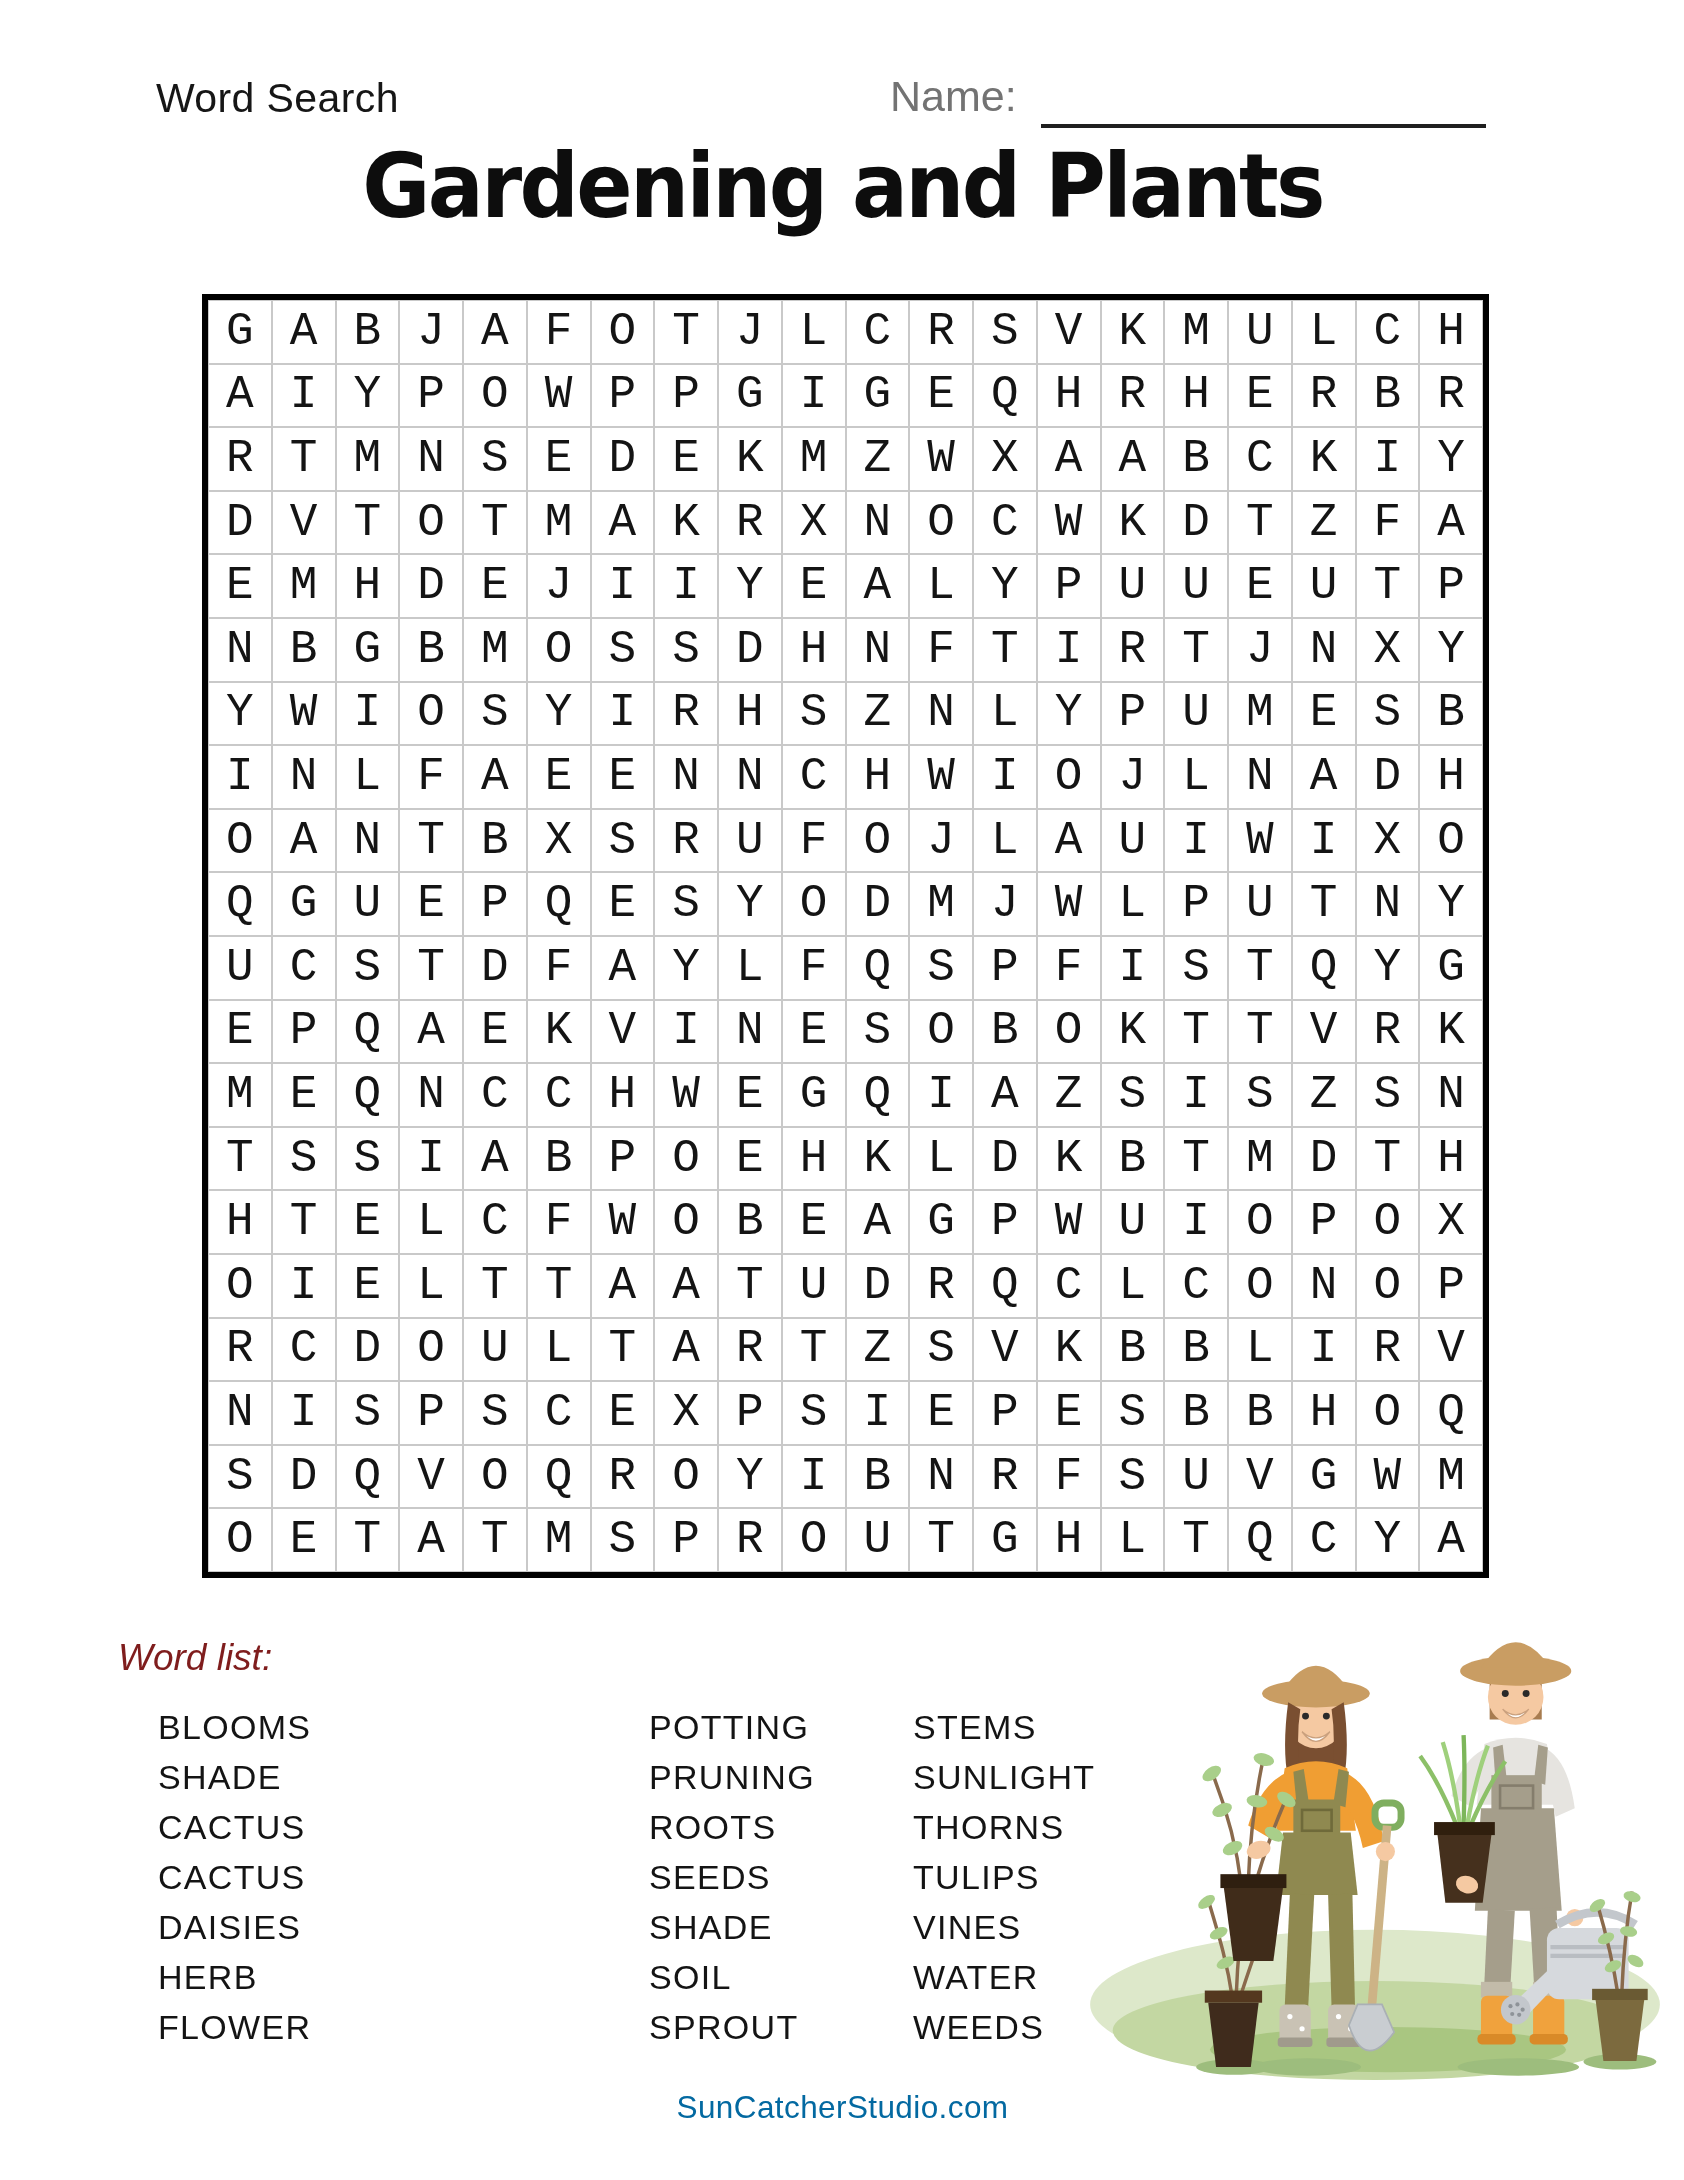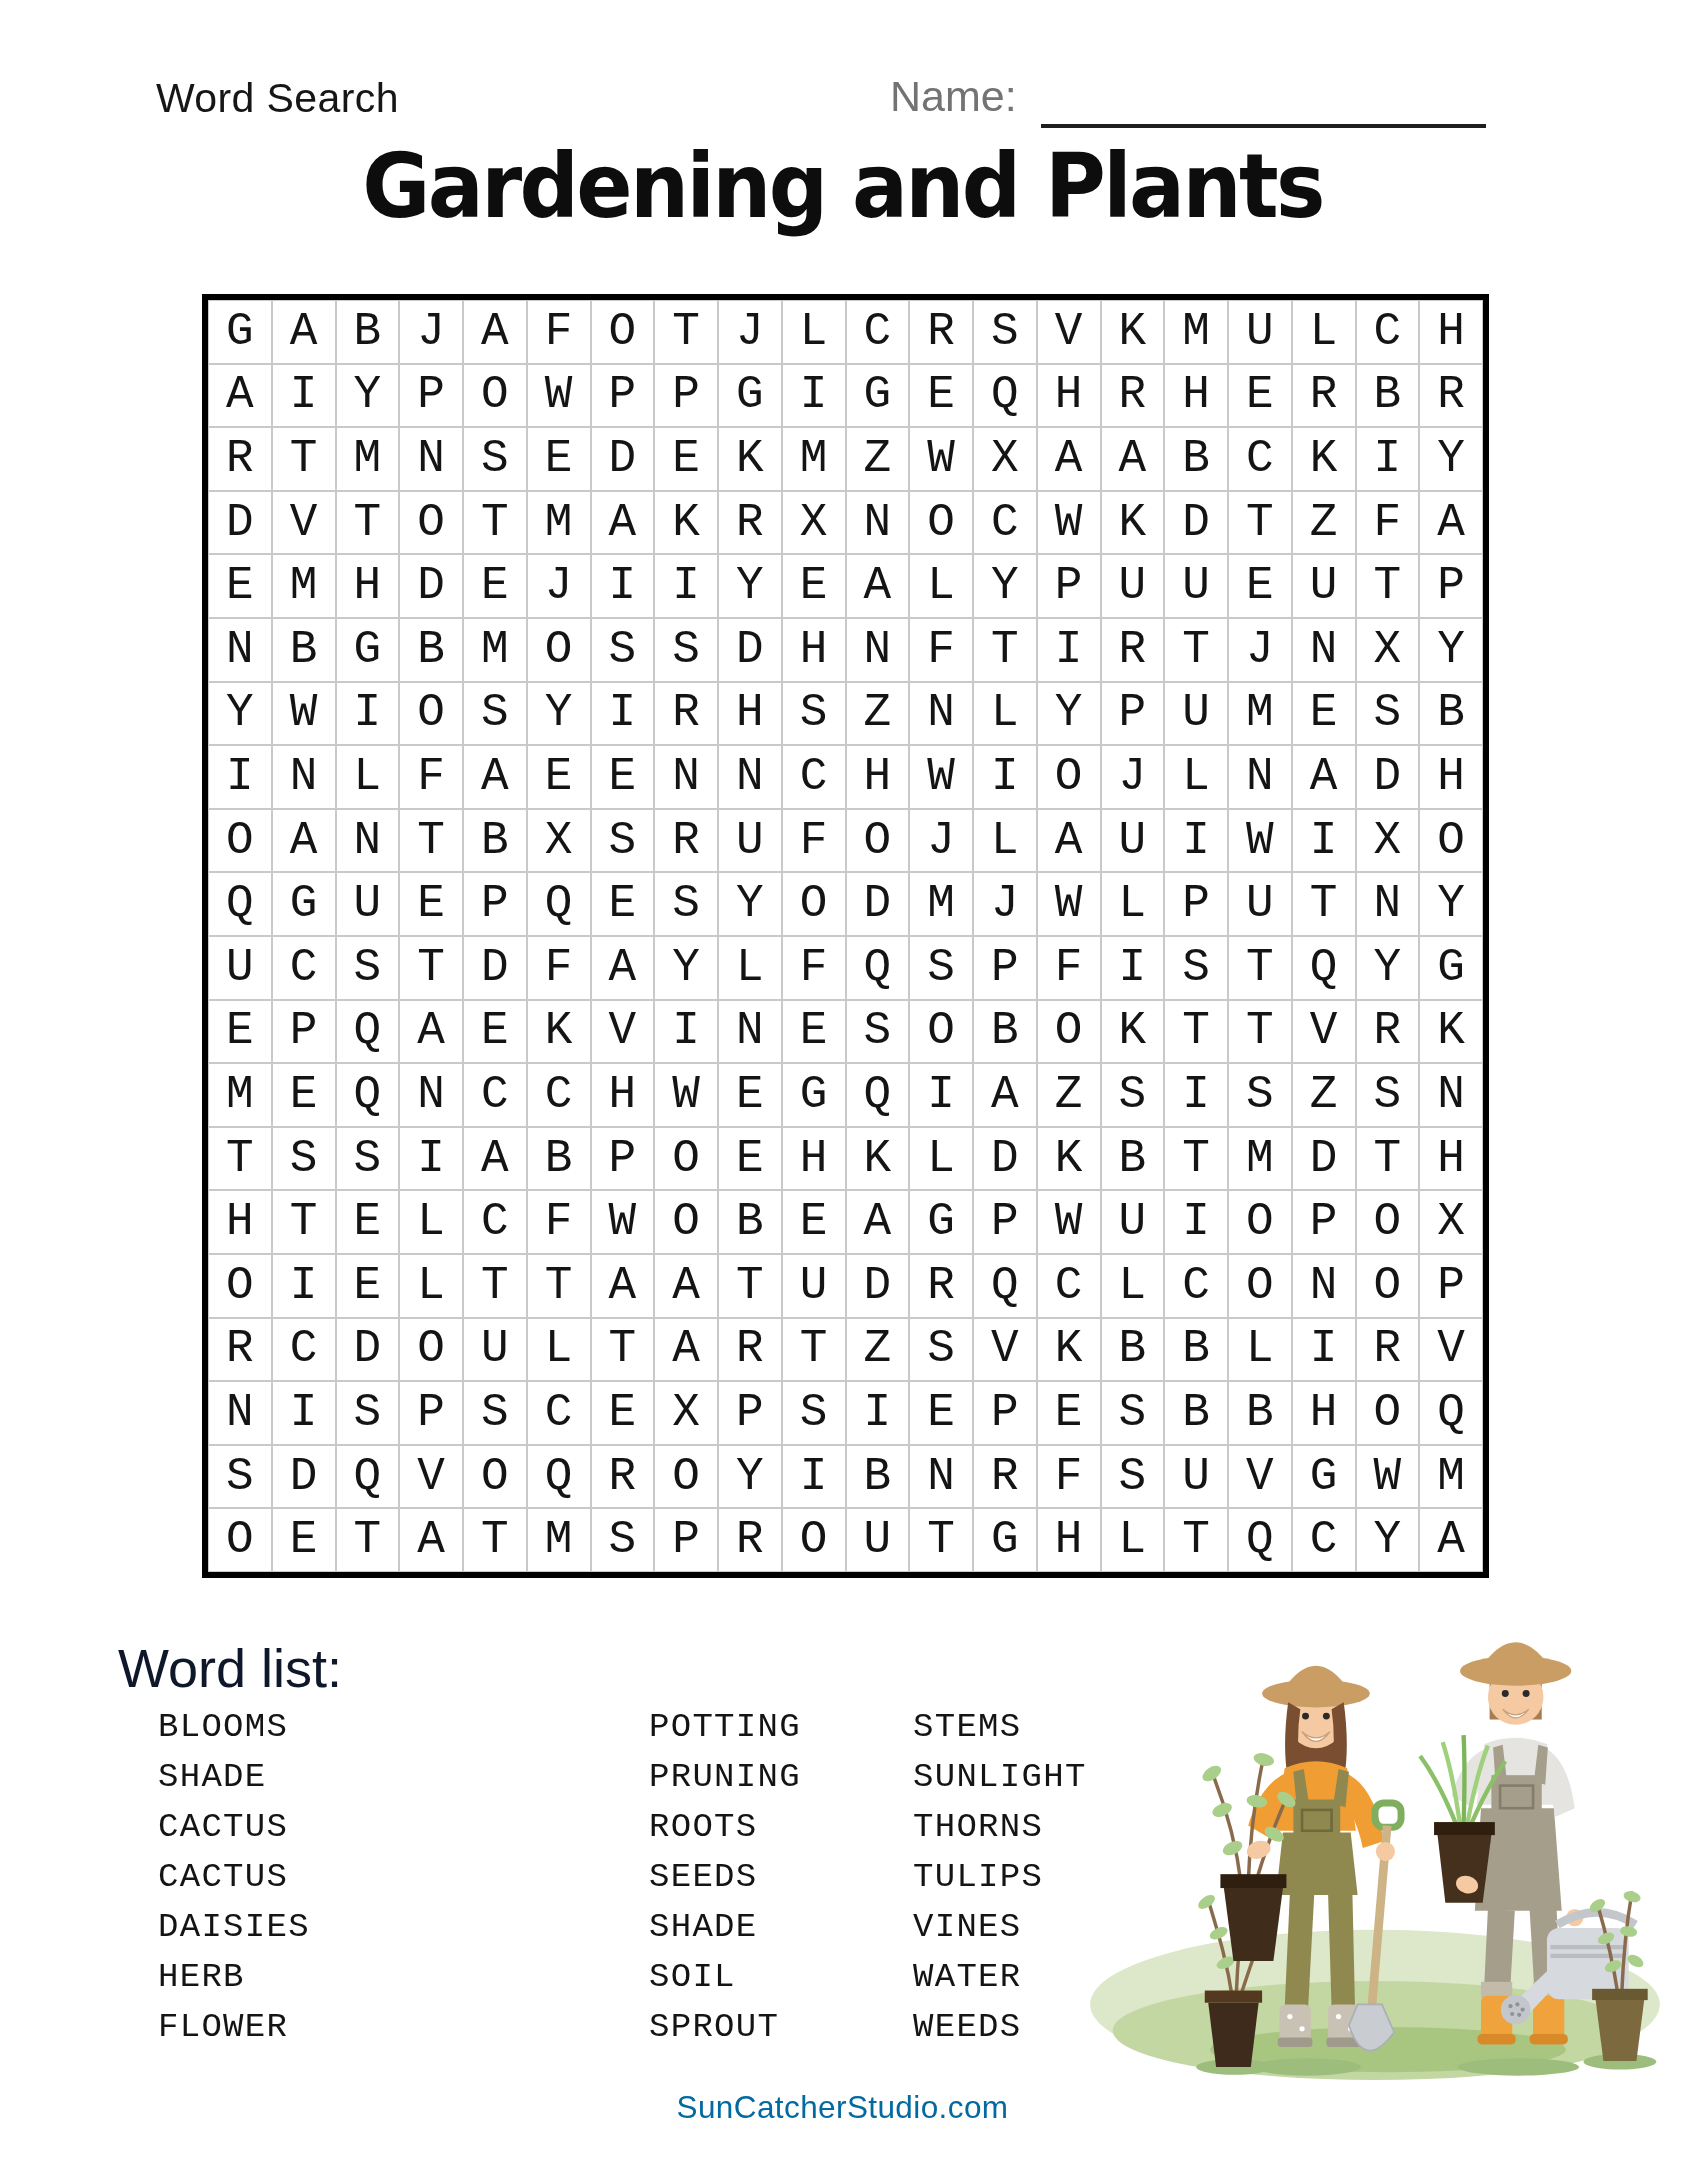--- a/index.html
+++ b/index.html
@@ -19,23 +19,23 @@
 
   
   .grid{position:absolute;left:202px;top:294px;width:1287px;height:1284px;
         box-sizing:border-box;border:6.8px solid #000;background:#fff;
         display:grid;grid-template-columns:repeat(20,1fr);grid-template-rows:repeat(20,1fr);}
   .cell{display:flex;align-items:center;justify-content:center;
         border:0.9px solid #c9c9c9;font-family:"Liberation Mono",monospace;
         font-size:46px;color:#141414;background:#fff;}
 
   
-  .wl-label{position:absolute;left:118px;top:1637px;font-size:54px;color:#0f172a;}
+  .wl-label{position:absolute;left:118px;top:1637px;font-size:37px;color:#7f1d1d;font-style:italic;}
   .word-col{position:absolute;top:1702px;}
-  .word-col .word{font-size:34px;line-height:50px;color:#141414;letter-spacing:1.3px;font-family:Liberation Mono, monospace;}
+  .word-col .word{font-size:34px;line-height:50px;color:#141414;letter-spacing:1.3px;}
   .col-0{left:158px;} .col-1{left:389px;} .col-2{left:649px;} .col-3{left:913px;}
 
   
   .illus{position:absolute;left:1087px;top:1598px;width:576px;height:482px;}
 
   
   .footer{position:absolute;left:0;top:2089px;width:100%;text-align:center;
           font-size:31.5px;color:#0369a1;letter-spacing:0.4px;}
 </style>
 </head>

